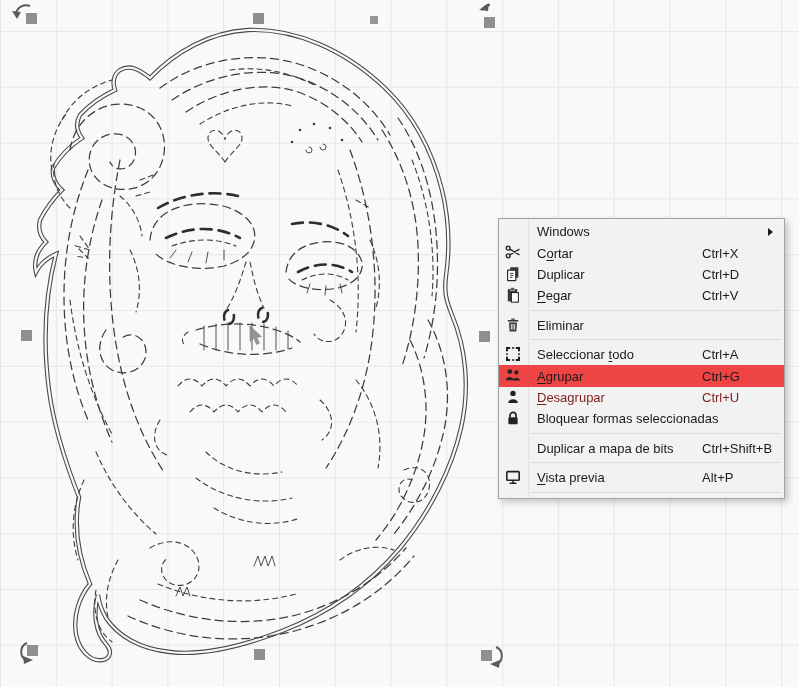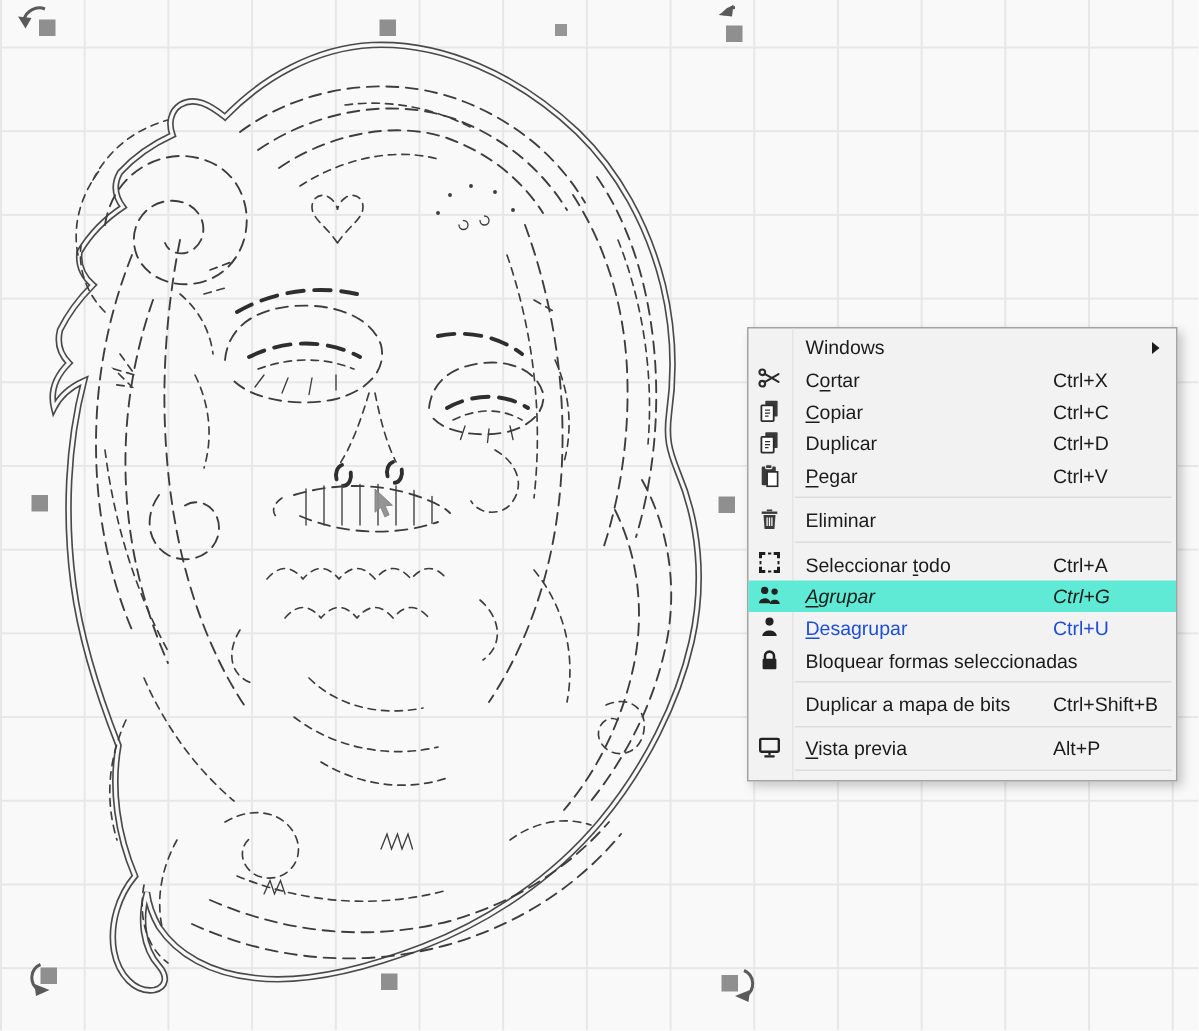--- a/index.html
+++ b/index.html
@@ -36,22 +36,22 @@
     background:#f2f2f2;border:1px solid #a3a3a3;
     box-shadow:3px 3px 7px rgba(0,0,0,.22);
     padding:2px 0;font-size:13px;color:#1b1b1b;
   }
   .gutline{position:absolute;left:29px;top:0;bottom:0;width:1px;background:#e4e4e4;}
   .mi{position:relative;height:21.4px;display:flex;align-items:center;}
   .mi .ic{position:absolute;left:6px;top:2px;width:17px;height:17px;}
   .mi .ic svg{width:16px;height:16px;}
   .mi .lbl{margin-left:38px;white-space:nowrap;text-align:center;}
   .mi .sc{position:absolute;left:203px;white-space:nowrap;}
-  .mi.hl{background:#5eead4;font-style:italic;}
-  .mi.dis{color:#1d4ed8;}
+  .mi.hl{background:#ef4444;}
+  .mi.dis{color:#7f1d1d;}
   .mi .u{text-decoration:underline;text-underline-offset:2px;}
   .sep{height:1px;background:#dcdcdc;margin:3.5px 3px 3.5px 31px;}
   .subarrow{position:absolute;right:11px;top:6.5px;width:0;height:0;
     border-left:5px solid #1b1b1b;border-top:4px solid transparent;border-bottom:4px solid transparent;}
 </style>
 </head>
 <body>
 
 <div class="stage">
 
@@ -197,29 +197,20 @@
             </svg></span>
           <span class="lbl"><span>C</span><span class="u">o</span><span>rtar</span></span>
           <span class="sc">Ctrl+X</span>
         </div>
         <div class="mi">
           <span class="ic"><svg viewBox="0 0 16 16">
               <rect x="5.2" y="1.2" width="8.2" height="10.5" fill="#3a3a3a" rx="0.5"></rect>
               <rect x="2.6" y="4.2" width="8.2" height="10.5" fill="#ffffff" stroke="#2b2b2b" stroke-width="1.2" rx="0.5"></rect>
               <path d="M5,7.4 h3.4 M5,9.4 h3.4 M5,11.4 h2.4" stroke="#2b2b2b" stroke-width="0.9"></path>
             </svg></span>
-          <span class="lbl"><span></span><span class="u">C</span><span>opiar</span></span>
-          <span class="sc">Ctrl+C</span>
-        </div>
-        <div class="mi">
-          <span class="ic"><svg viewBox="0 0 16 16">
-              <rect x="5.2" y="1.2" width="8.2" height="10.5" fill="#3a3a3a" rx="0.5"></rect>
-              <rect x="2.6" y="4.2" width="8.2" height="10.5" fill="#ffffff" stroke="#2b2b2b" stroke-width="1.2" rx="0.5"></rect>
-              <path d="M5,7.4 h3.4 M5,9.4 h3.4 M5,11.4 h2.4" stroke="#2b2b2b" stroke-width="0.9"></path>
-            </svg></span>
           <span class="lbl"><span>Duplicar</span><span class="u"></span><span></span></span>
           <span class="sc">Ctrl+D</span>
         </div>
         <div class="mi">
           <span class="ic"><svg viewBox="0 0 16 16">
               <rect x="2.8" y="2" width="9.4" height="12.5" rx="0.8" fill="#3a3a3a"></rect>
               <rect x="5.4" y="0.8" width="4.2" height="2.6" rx="0.6" fill="#3a3a3a" stroke="#f2f2f2" stroke-width="0.7"></rect>
               <rect x="6.4" y="5.6" width="7" height="9.6" fill="#ffffff" stroke="#2b2b2b" stroke-width="1.1"></rect>
             </svg></span>
           <span class="lbl"><span></span><span class="u">P</span><span>egar</span></span>

